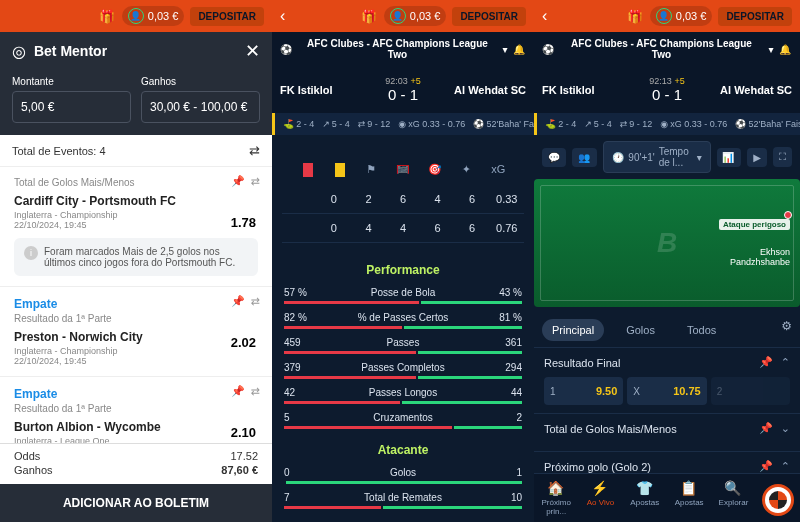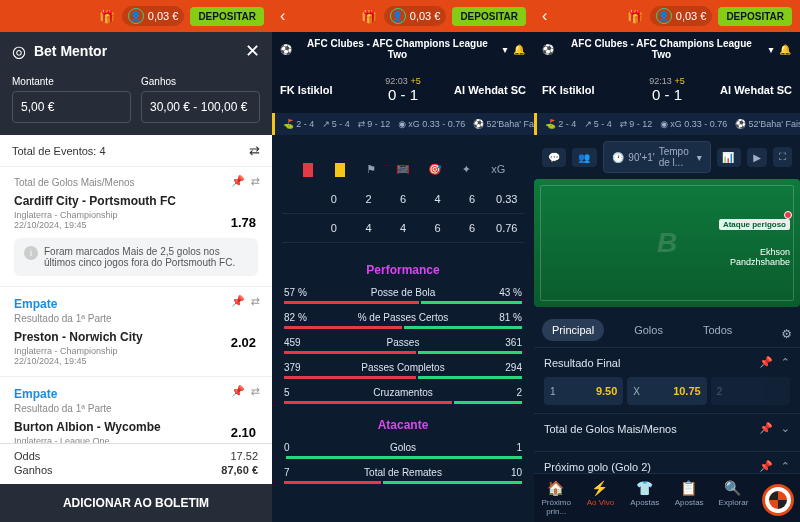--- a/index.html
+++ b/index.html
@@ -7,21 +7,21 @@
 .panel{height:522px;overflow:hidden;position:relative}
 .p1{width:272px;background:#fff}
 .p2{width:262px;background:#0d1b2e}
 .p3{width:266px;background:#0d1b2e}
 
 .topbar{height:32px;background:#e34815;display:flex;align-items:center;padding:0 8px;gap:6px;color:#fff;font-size:11px}
 .topbar .spacer{flex:1}
 .back-chev{color:#fff;font-size:16px;cursor:pointer}
 .balance-pill{display:flex;align-items:center;gap:4px;background:rgba(0,0,0,.15);border-radius:12px;padding:2px 6px}
 .avatar-circ{width:16px;height:16px;border-radius:50%;border:1.5px solid #2bd67b;display:flex;align-items:center;justify-content:center;font-size:9px}
-.deposit-btn{background:#84cc16;color:#0a1628;font-weight:bold;padding:4px 8px;border-radius:4px;font-size:10px;border:none}
+.deposit-btn{background:#c2410c;color:#0a1628;font-weight:bold;padding:4px 8px;border-radius:4px;font-size:10px;border:none}
 .gift-icon{font-size:13px}
 
 .bm-head{background:#262d38;color:#fff;display:flex;align-items:center;padding:8px 12px;gap:8px}
 .bm-head .ttl{font-weight:bold;font-size:14px;flex:1}
 .bm-close{font-size:18px;cursor:pointer}
 .bm-inputs{background:#262d38;padding:6px 12px 12px;display:flex;gap:10px}
 .bm-col{flex:1}
 .bm-lbl{color:#fff;font-size:10px;margin-bottom:4px}
 .bm-inp{width:100%;background:#262d38;border:1px solid #4a5260;color:#fff;padding:8px;border-radius:4px;font-size:12px}
 .bm-evt{background:#fff;padding:8px 12px;font-size:11px;color:#333;display:flex;align-items:center}
@@ -51,38 +51,38 @@
 .strip{background:#12243e;color:#9fb0c6;font-size:9px;padding:6px 8px;display:flex;gap:8px;align-items:center;overflow:hidden;white-space:nowrap;border-left:3px solid #f5c518}
 .strip span{display:inline-flex;align-items:center;gap:2px}
 
 .stats-tbl{padding:20px 10px 10px}
 .stats-row{display:flex;border-bottom:1px solid #1a2d47}
 .stats-row .c{flex:1;text-align:center;padding:8px 2px;color:#dbe3ee;font-size:11px}
 .stats-icons{display:flex;padding:8px 10px}
 .stats-icons .c{flex:1;text-align:center;color:#8fa3bd;font-size:11px}
 .stats-icons .red{width:10px;height:14px;background:#e63946;margin:0 auto}
 .stats-icons .yel{width:10px;height:14px;background:#f5c518;margin:0 auto}
-.perf-ttl{text-align:center;color:#d946ef;font-size:12px;padding:10px 0 6px;font-weight:600}
+.perf-ttl{text-align:center;color:#bef264;font-size:12px;padding:10px 0 6px;font-weight:600}
 .perf-row{padding:4px 12px;position:relative}
 .perf-lbl{display:flex;justify-content:space-between;color:#dbe3ee;font-size:10px;margin-bottom:3px}
 .perf-lbl .mid{position:absolute;left:50%;transform:translateX(-50%)}
 .perf-bar{display:flex;height:3px;gap:2px}
 .perf-bar .l{background:#e63946;height:100%}
 .perf-bar .r{background:#2bd67b;height:100%;margin-left:auto}
 
 .ctrl-row{background:#0d1b2e;padding:6px 8px;display:flex;gap:6px;align-items:center;color:#9fb0c6;font-size:10px}
 .ctrl-btn{background:#1a2d47;padding:4px 6px;border-radius:4px;font-size:10px}
 .ctrl-pill{background:#1a2d47;border:1px solid #2a3d57;padding:4px 8px;border-radius:4px;flex:1;display:flex;align-items:center;gap:4px}
 .field{background:linear-gradient(#0f7a3c,#0a5c2c);height:128px;margin:0 0 6px;border-radius:4px;position:relative;overflow:hidden}
 .field::before{content:"";position:absolute;inset:6px;border:1px solid rgba(255,255,255,.2);border-radius:2px}
 .field-logo{position:absolute;left:50%;top:50%;transform:translate(-50%,-50%);color:rgba(255,255,255,.15);font-size:28px;font-weight:bold;font-style:italic}
 .attack-lbl{position:absolute;right:10px;top:40px;color:#fff;font-size:9px;text-align:right}
 .attack-lbl .t{background:rgba(255,255,255,.9);color:#0a5c2c;padding:1px 4px;border-radius:2px;font-size:8px;font-weight:bold;display:inline-block;margin-bottom:17px}
 .attack-dot{position:absolute;right:8px;top:32px;width:8px;height:8px;background:#e63946;border-radius:50%;border:1px solid #fff}
-.tabs{display:flex;gap:20px;padding:6px 8px;align-items:flex-end}
+.tabs{display:flex;gap:12px;padding:6px 8px;align-items:flex-start}
 .tab{color:#9fb0c6;font-size:11px;padding:5px 10px;border-radius:12px}
 .tab.active{background:#2a3d57;color:#fff}
 .tabs .settings{margin-left:auto;color:#9fb0c6;font-size:12px}
 .mkt-sec{border-top:1px solid #1a2d47;padding:8px 10px}
 .mkt-hd{display:flex;align-items:center;color:#dbe3ee;font-size:11px;margin-bottom:8px}
 .mkt-hd .exp{margin-left:auto;display:flex;gap:8px;color:#8fa3bd;font-size:11px}
 .odds-row{display:flex;gap:4px}
 .odd-btn{flex:1;background:#1a2d47;border-radius:4px;padding:8px 6px;display:flex;justify-content:space-between;align-items:center;font-size:10px;color:#9fb0c6}
 .odd-btn .v{color:#f5c518;font-weight:bold;font-size:11px}
 .odd-btn.dis{opacity:.4}
@@ -292,20 +292,31 @@
           <span class="mid">Passes Completos</span>
           <span>294</span>
         </div>
     <div class="perf-bar">
           <div class="l" style="width:56%"></div>
           <div class="r" style="width:44%"></div>
         </div>
   </div>
       <div class="perf-row">
     <div class="perf-lbl">
+          <span>42</span>
+          <span class="mid">Passes Longos</span>
+          <span>44</span>
+        </div>
+    <div class="perf-bar">
+          <div class="l" style="width:49%"></div>
+          <div class="r" style="width:51%"></div>
+        </div>
+  </div>
+      <div class="perf-row">
+    <div class="perf-lbl">
           <span>5</span>
           <span class="mid">Cruzamentos</span>
           <span>2</span>
         </div>
     <div class="perf-bar">
           <div class="l" style="width:71%"></div>
           <div class="r" style="width:29%"></div>
         </div>
   </div>
     </div>

